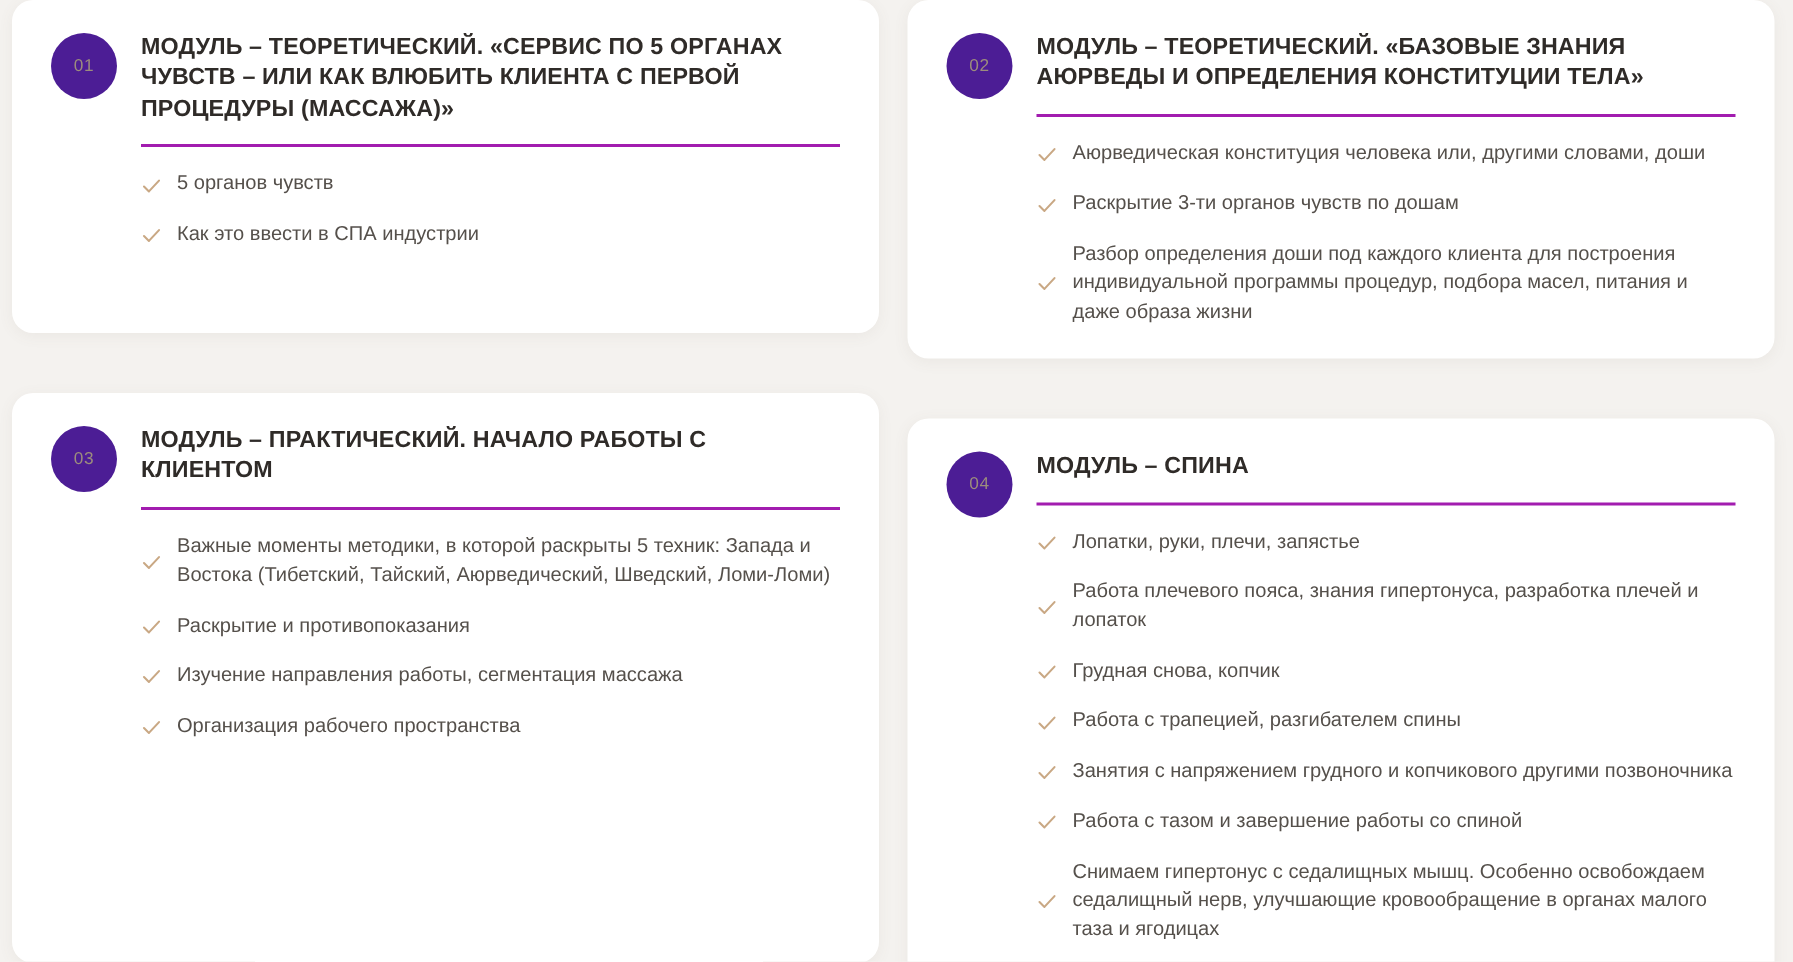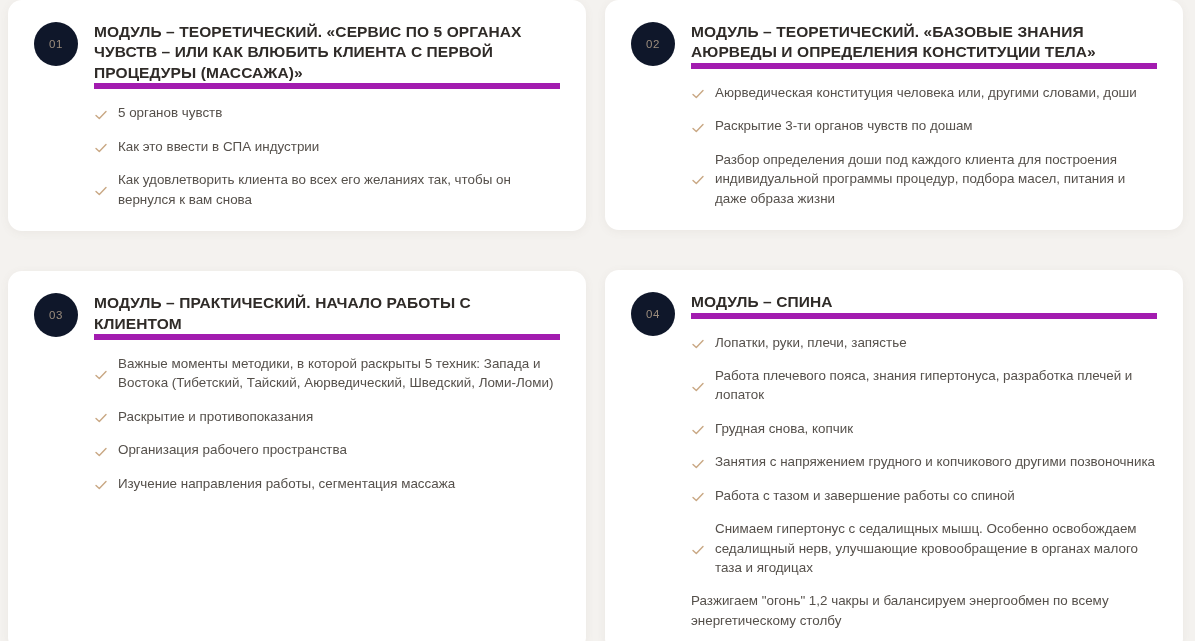--- a/index.html
+++ b/index.html
@@ -26,21 +26,21 @@
   .card-inner {
     display: flex;
     flex-direction: row;
     align-items: flex-start;
   }
   .badge {
     flex: 0 0 auto;
     width: 44px;
     height: 44px;
     border-radius: 50%;
-    background: #0f172a;
+    background: #4c1d95;
     color: #9c8d7d;
     font-size: 11.5px;
     letter-spacing: 0.5px;
     display: flex;
     align-items: center;
     justify-content: center;
     margin-top: 4px;
     margin-right: 16px;
   }
   .content {
@@ -48,21 +48,22 @@
     min-width: 0;
   }
   .card-title {
     font-size: 15.5px;
     line-height: 1.32;
     font-weight: 700;
     color: #2f2b28;
     letter-spacing: 0.1px;
     text-transform: uppercase;
     margin: 4px 0 0 0;
-    border-bottom: 6px solid #a21caf;
+    padding-bottom: 13px;
+    border-bottom: 2px solid #a21caf;
   }
   ul.items {
     list-style: none;
     margin: 0;
     padding: 14px 0 0 0;
   }
   ul.items li {
     display: flex;
     align-items: center;
     margin-bottom: 14px;
@@ -122,28 +123,20 @@
                 <span class="item-text">5 органов чувств</span>
               </li>
               <li>
                 <span class="check">
                   <svg width="14" height="14" viewBox="0 0 14 14">
                       <path d="M2 7.4 L5.3 10.6 L12 3.4" fill="none" stroke="currentColor" stroke-width="1.4" stroke-linecap="round" stroke-linejoin="round"></path>
                     </svg>
                 </span>
                 <span class="item-text">Как это ввести в СПА индустрии</span>
               </li>
-              <li>
-                <span class="check">
-                  <svg width="14" height="14" viewBox="0 0 14 14">
-                      <path d="M2 7.4 L5.3 10.6 L12 3.4" fill="none" stroke="currentColor" stroke-width="1.4" stroke-linecap="round" stroke-linejoin="round"></path>
-                    </svg>
-                </span>
-                <span class="item-text">Как удовлетворить клиента во всех его желаниях так, чтобы он вернулся к вам снова</span>
-              </li>
             </ul>
           </div>
         </div>
       </div>
 
       <div class="card card-03">
         <div class="card-inner">
           <div class="badge">03</div>
           <div class="content">
             <h2 class="card-title">МОДУЛЬ – ПРАКТИЧЕСКИЙ. НАЧАЛО РАБОТЫ С КЛИЕНТОМ</h2>
@@ -163,30 +156,30 @@
                     </svg>
                 </span>
                 <span class="item-text">Раскрытие и противопоказания</span>
               </li>
               <li>
                 <span class="check">
                   <svg width="14" height="14" viewBox="0 0 14 14">
                       <path d="M2 7.4 L5.3 10.6 L12 3.4" fill="none" stroke="currentColor" stroke-width="1.4" stroke-linecap="round" stroke-linejoin="round"></path>
                     </svg>
                 </span>
+                <span class="item-text">Изучение направления работы, сегментация массажа</span>
+              </li>
+              <li>
+                <span class="check">
+                  <svg width="14" height="14" viewBox="0 0 14 14">
+                      <path d="M2 7.4 L5.3 10.6 L12 3.4" fill="none" stroke="currentColor" stroke-width="1.4" stroke-linecap="round" stroke-linejoin="round"></path>
+                    </svg>
+                </span>
                 <span class="item-text">Организация рабочего пространства</span>
               </li>
-              <li>
-                <span class="check">
-                  <svg width="14" height="14" viewBox="0 0 14 14">
-                      <path d="M2 7.4 L5.3 10.6 L12 3.4" fill="none" stroke="currentColor" stroke-width="1.4" stroke-linecap="round" stroke-linejoin="round"></path>
-                    </svg>
-                </span>
-                <span class="item-text">Изучение направления работы, сегментация массажа</span>
-              </li>
             </ul>
           </div>
         </div>
       </div>
 
     </div>
 
     <div class="col-right">
 
       <div class="card card-02">
@@ -246,20 +239,28 @@
                 </span>
                 <span class="item-text">Работа плечевого пояса, знания гипертонуса, разработка плечей и лопаток</span>
               </li>
               <li>
                 <span class="check">
                   <svg width="14" height="14" viewBox="0 0 14 14">
                       <path d="M2 7.4 L5.3 10.6 L12 3.4" fill="none" stroke="currentColor" stroke-width="1.4" stroke-linecap="round" stroke-linejoin="round"></path>
                     </svg>
                 </span>
                 <span class="item-text">Грудная снова, копчик</span>
+              </li>
+              <li>
+                <span class="check">
+                  <svg width="14" height="14" viewBox="0 0 14 14">
+                      <path d="M2 7.4 L5.3 10.6 L12 3.4" fill="none" stroke="currentColor" stroke-width="1.4" stroke-linecap="round" stroke-linejoin="round"></path>
+                    </svg>
+                </span>
+                <span class="item-text">Работа с трапецией, разгибателем спины</span>
               </li>
               <li>
                 <span class="check">
                   <svg width="14" height="14" viewBox="0 0 14 14">
                       <path d="M2 7.4 L5.3 10.6 L12 3.4" fill="none" stroke="currentColor" stroke-width="1.4" stroke-linecap="round" stroke-linejoin="round"></path>
                     </svg>
                 </span>
                 <span class="item-text">Занятия с напряжением грудного и копчикового другими позвоночника</span>
               </li>
               <li>

